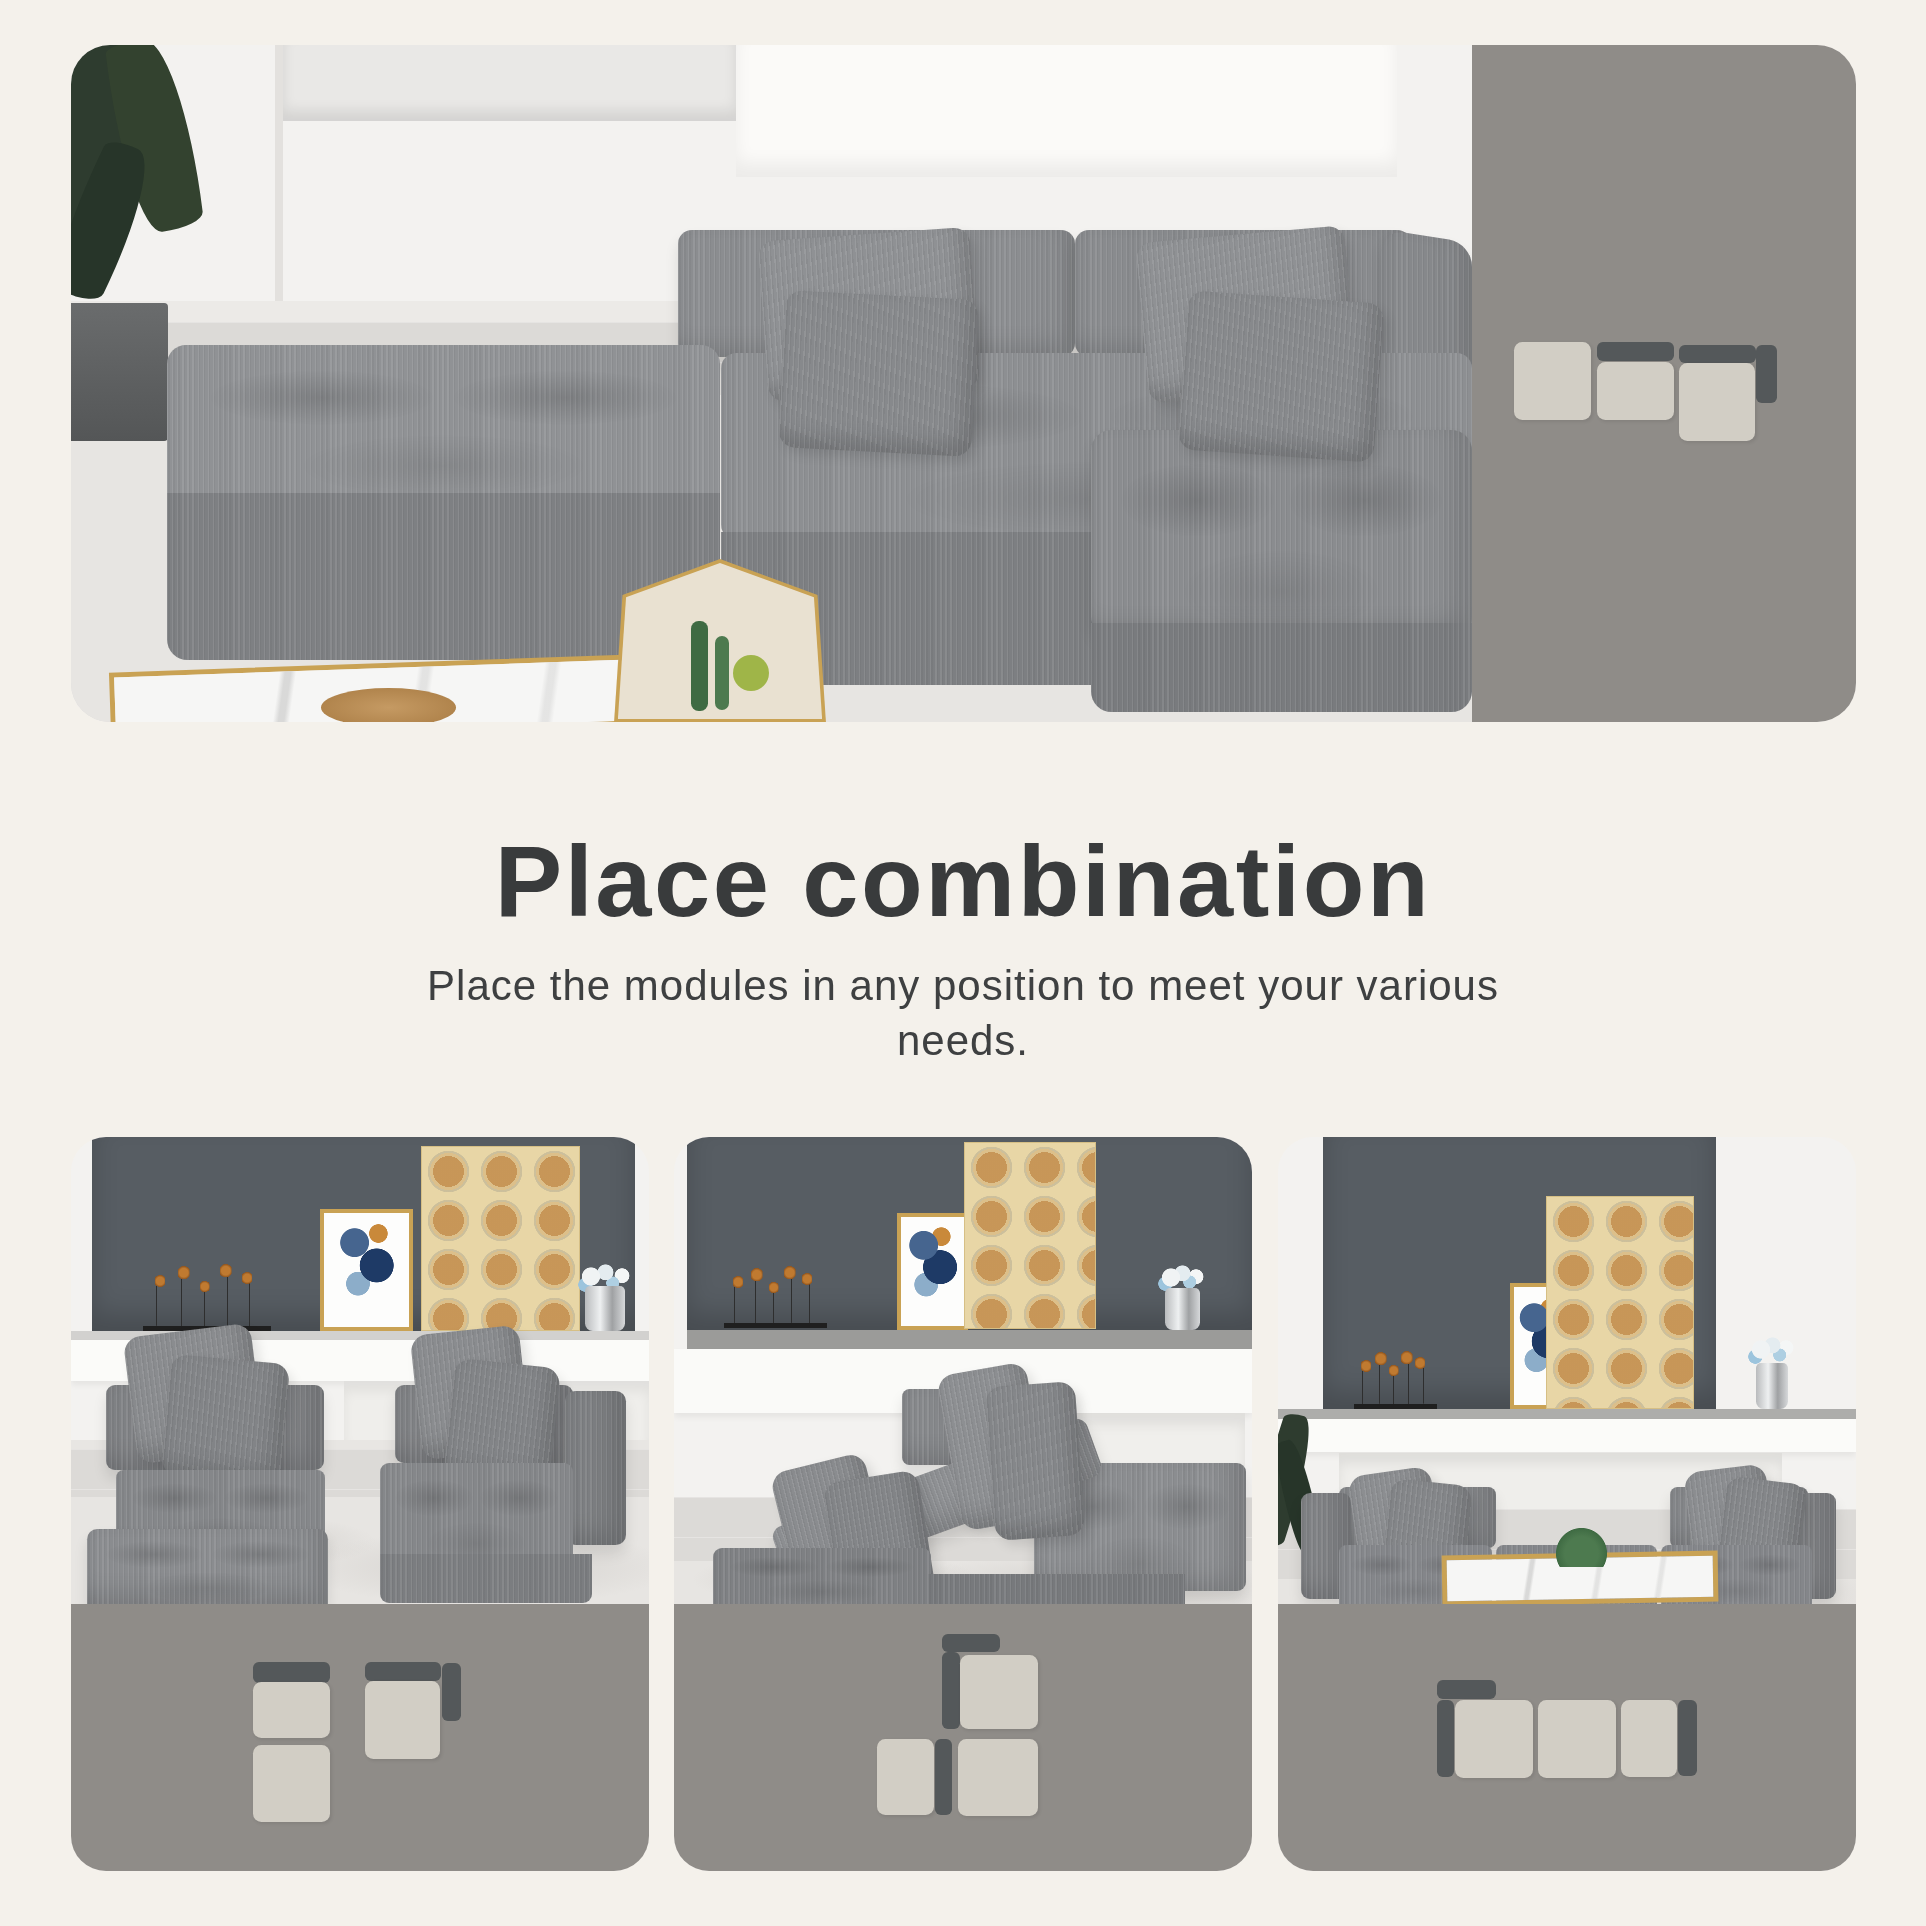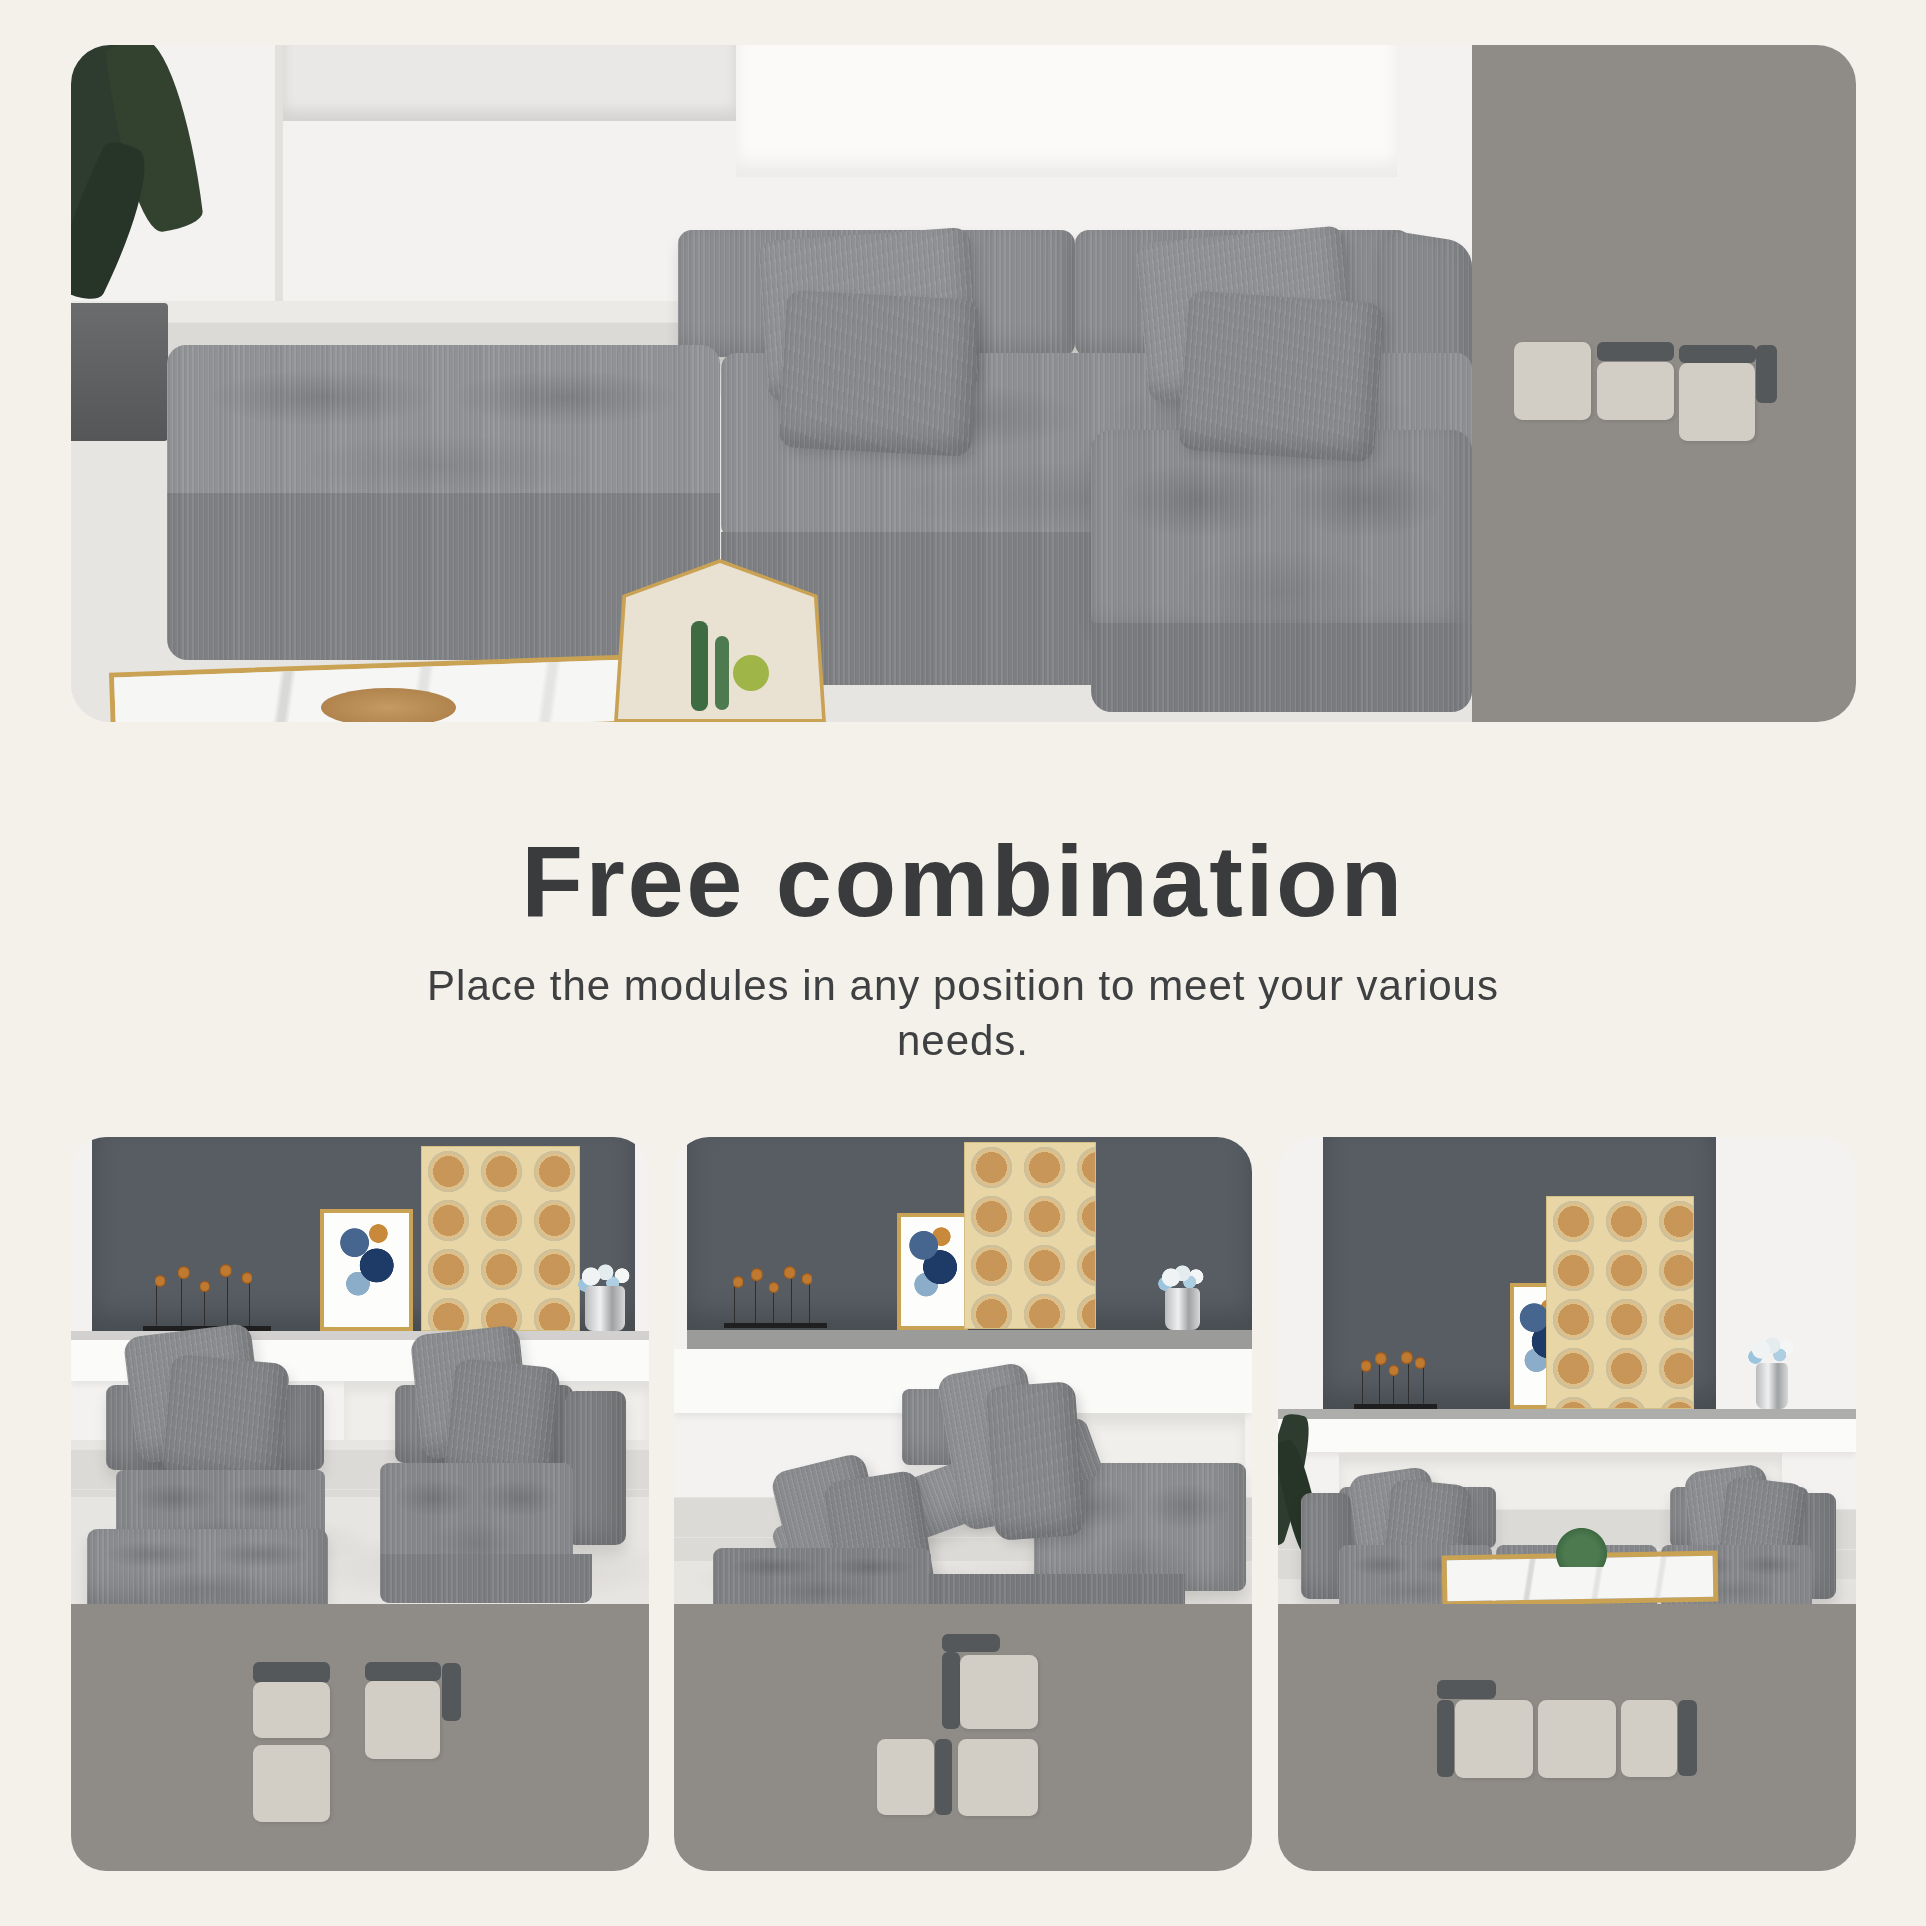--- a/index.html
+++ b/index.html
@@ -122,21 +122,21 @@
         <div class="dblock light" style="left: 42px; top: 297px; width: 77px; height: 78px;"></div>
         <div class="dblock dark" style="left: 125px; top: 297px; width: 77px; height: 19px;"></div>
         <div class="dblock light" style="left: 125px; top: 317px; width: 77px; height: 58px;"></div>
         <div class="dblock dark" style="left: 207px; top: 300px; width: 77px; height: 18px;"></div>
         <div class="dblock light" style="left: 207px; top: 318px; width: 76px; height: 78px;"></div>
         <div class="dblock dark" style="left: 284px; top: 300px; width: 20.5px; height: 58px;"></div>
       </div>
   </div>
 </section>
 
-<h1 class="title">Free combination</h1>
+<h1 class="title">Place combination</h1>
 <p class="subtitle"><span>Place the modules in any position to meet your various needs.</span></p>
 
 <section class="card combo" style="left:71px">
   <div class="photo">
     <div class="s darkwall" style="left:20.5px;top:0;width:543px;height:194px"></div>
     <div class="s" style="left:0;top:194px;width:578px;height:9px;background:#d2d1cf"></div>
     <div class="s" style="left:0;top:203px;width:578px;height:41px;background:#fbfbf9;box-shadow:0 3.9px 6.4px rgba(0,0,0,.06)"></div>
     <div class="s" style="left:273px;top:244px;width:305px;height:59px;background:#efeeeb;box-shadow:inset 0 10.3px 11.6px rgba(0,0,0,.06)"></div>
     <div class="s" style="left:0;top:303px;width:578px;height:9px;background:#e8e6e3"></div>
     <div class="s floor" style="left:0;top:312px;width:578px;height:155px"></div>

